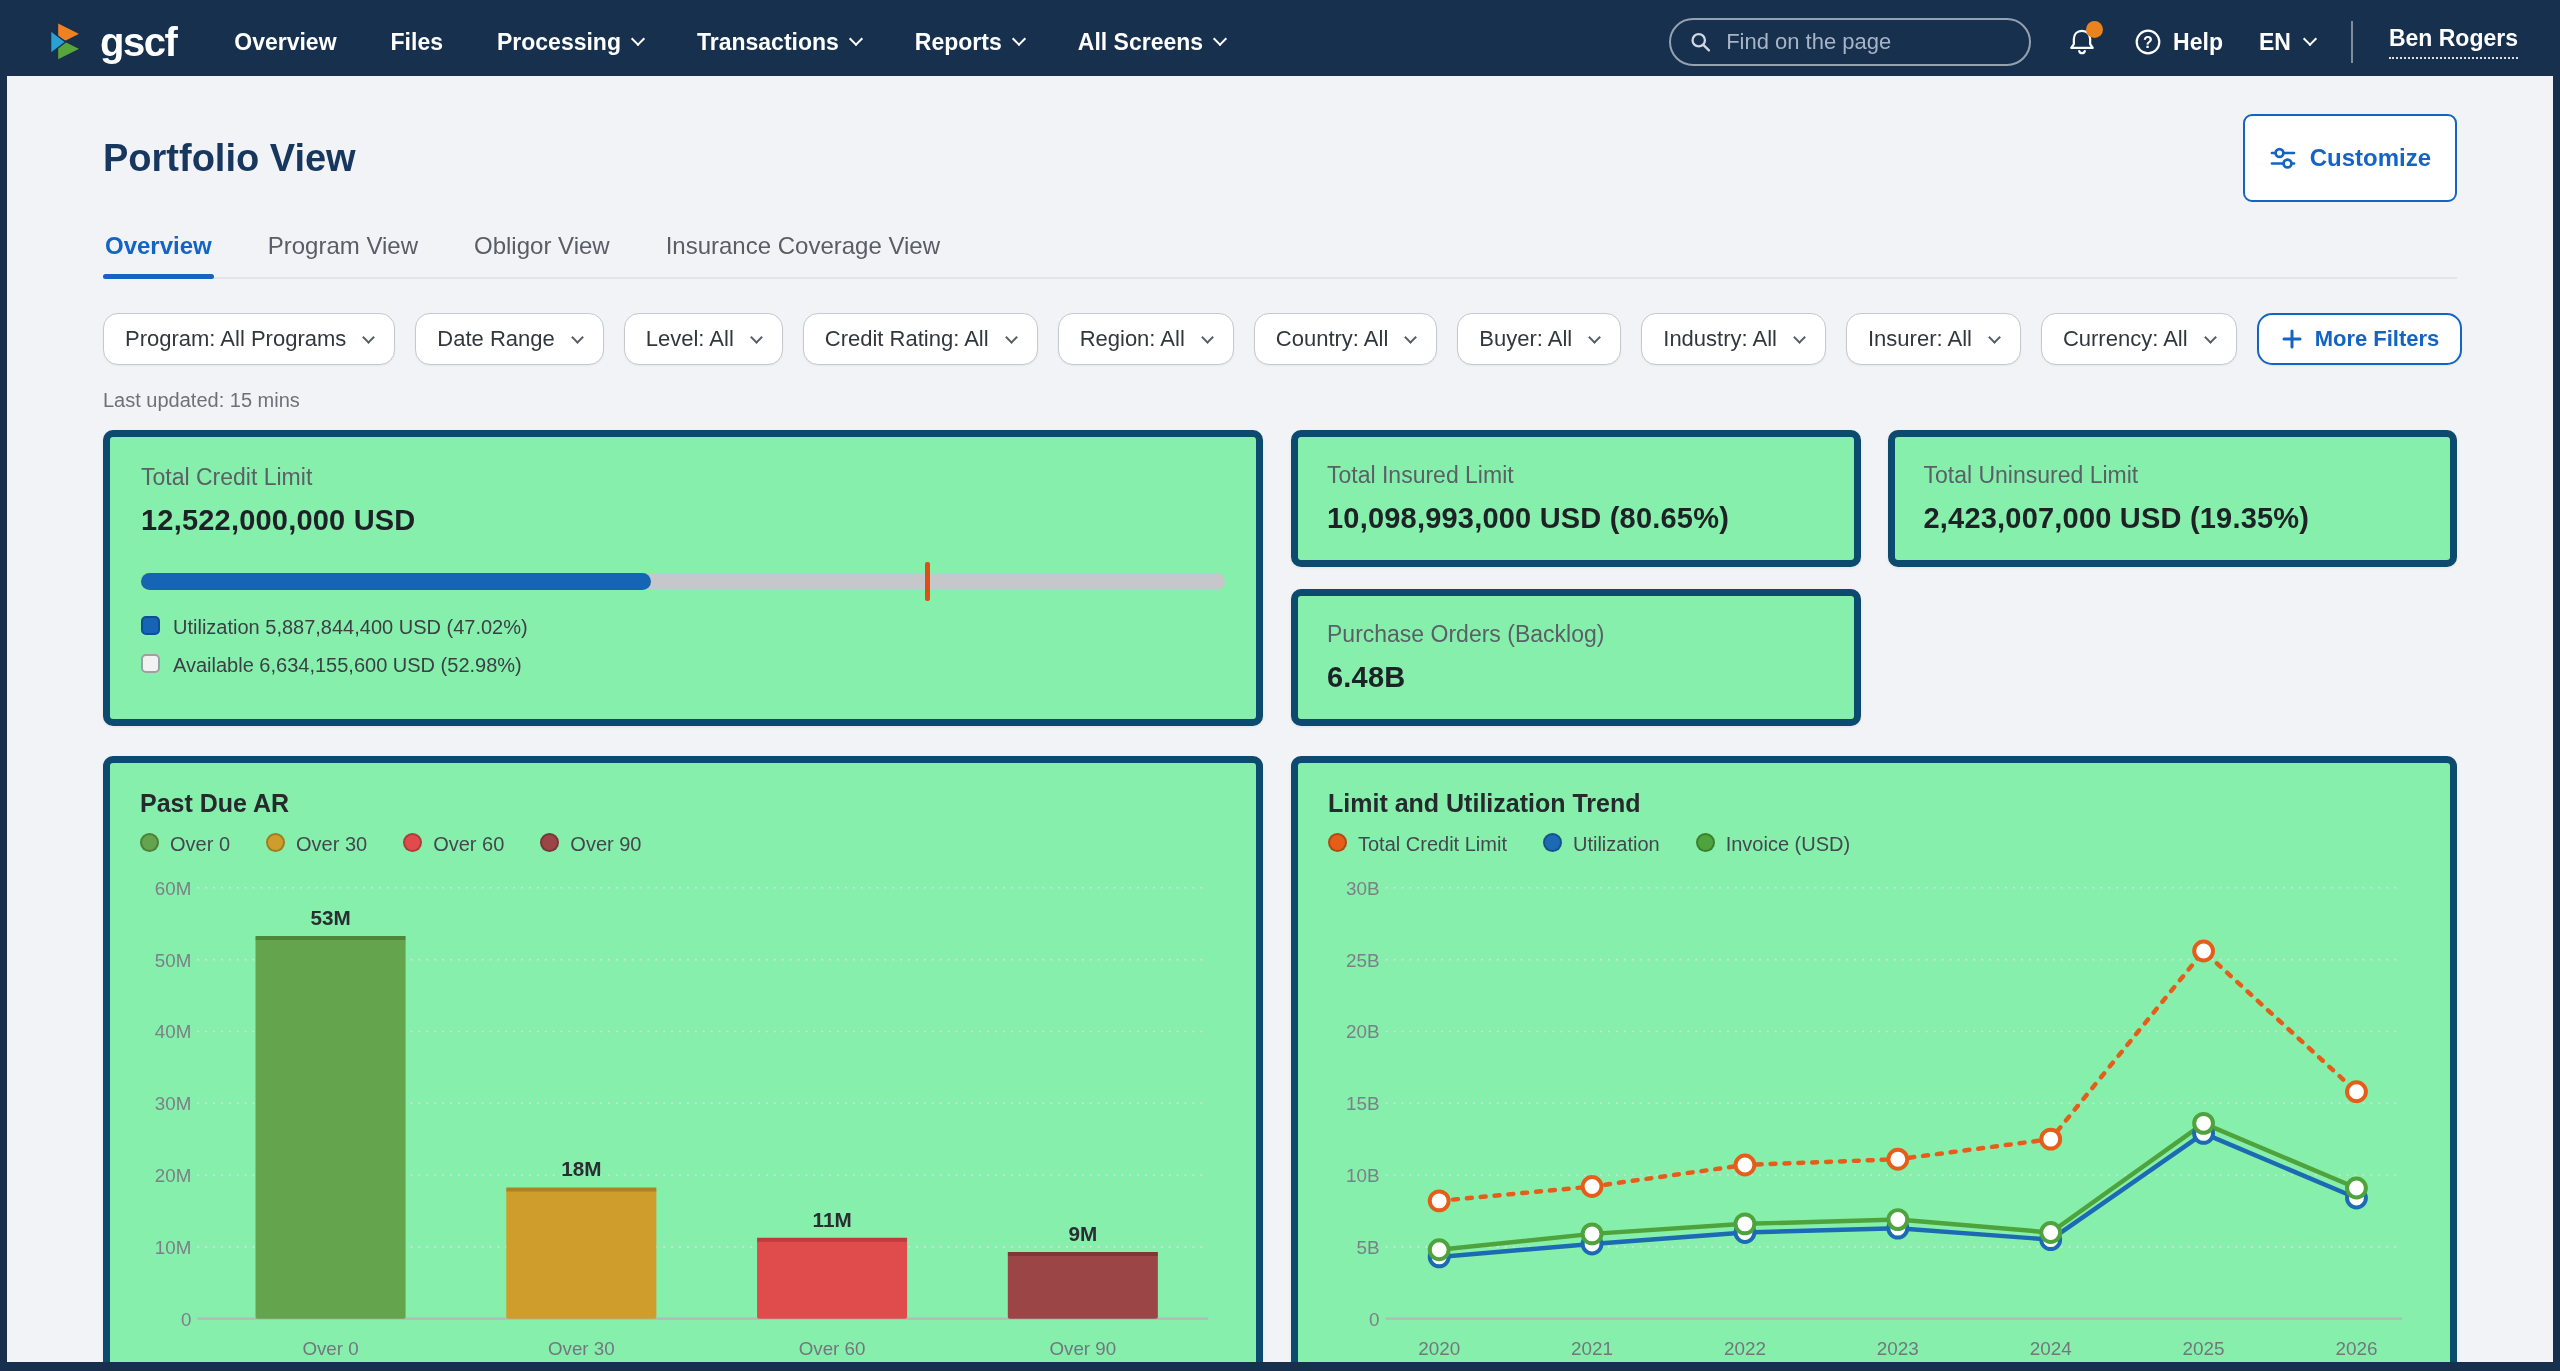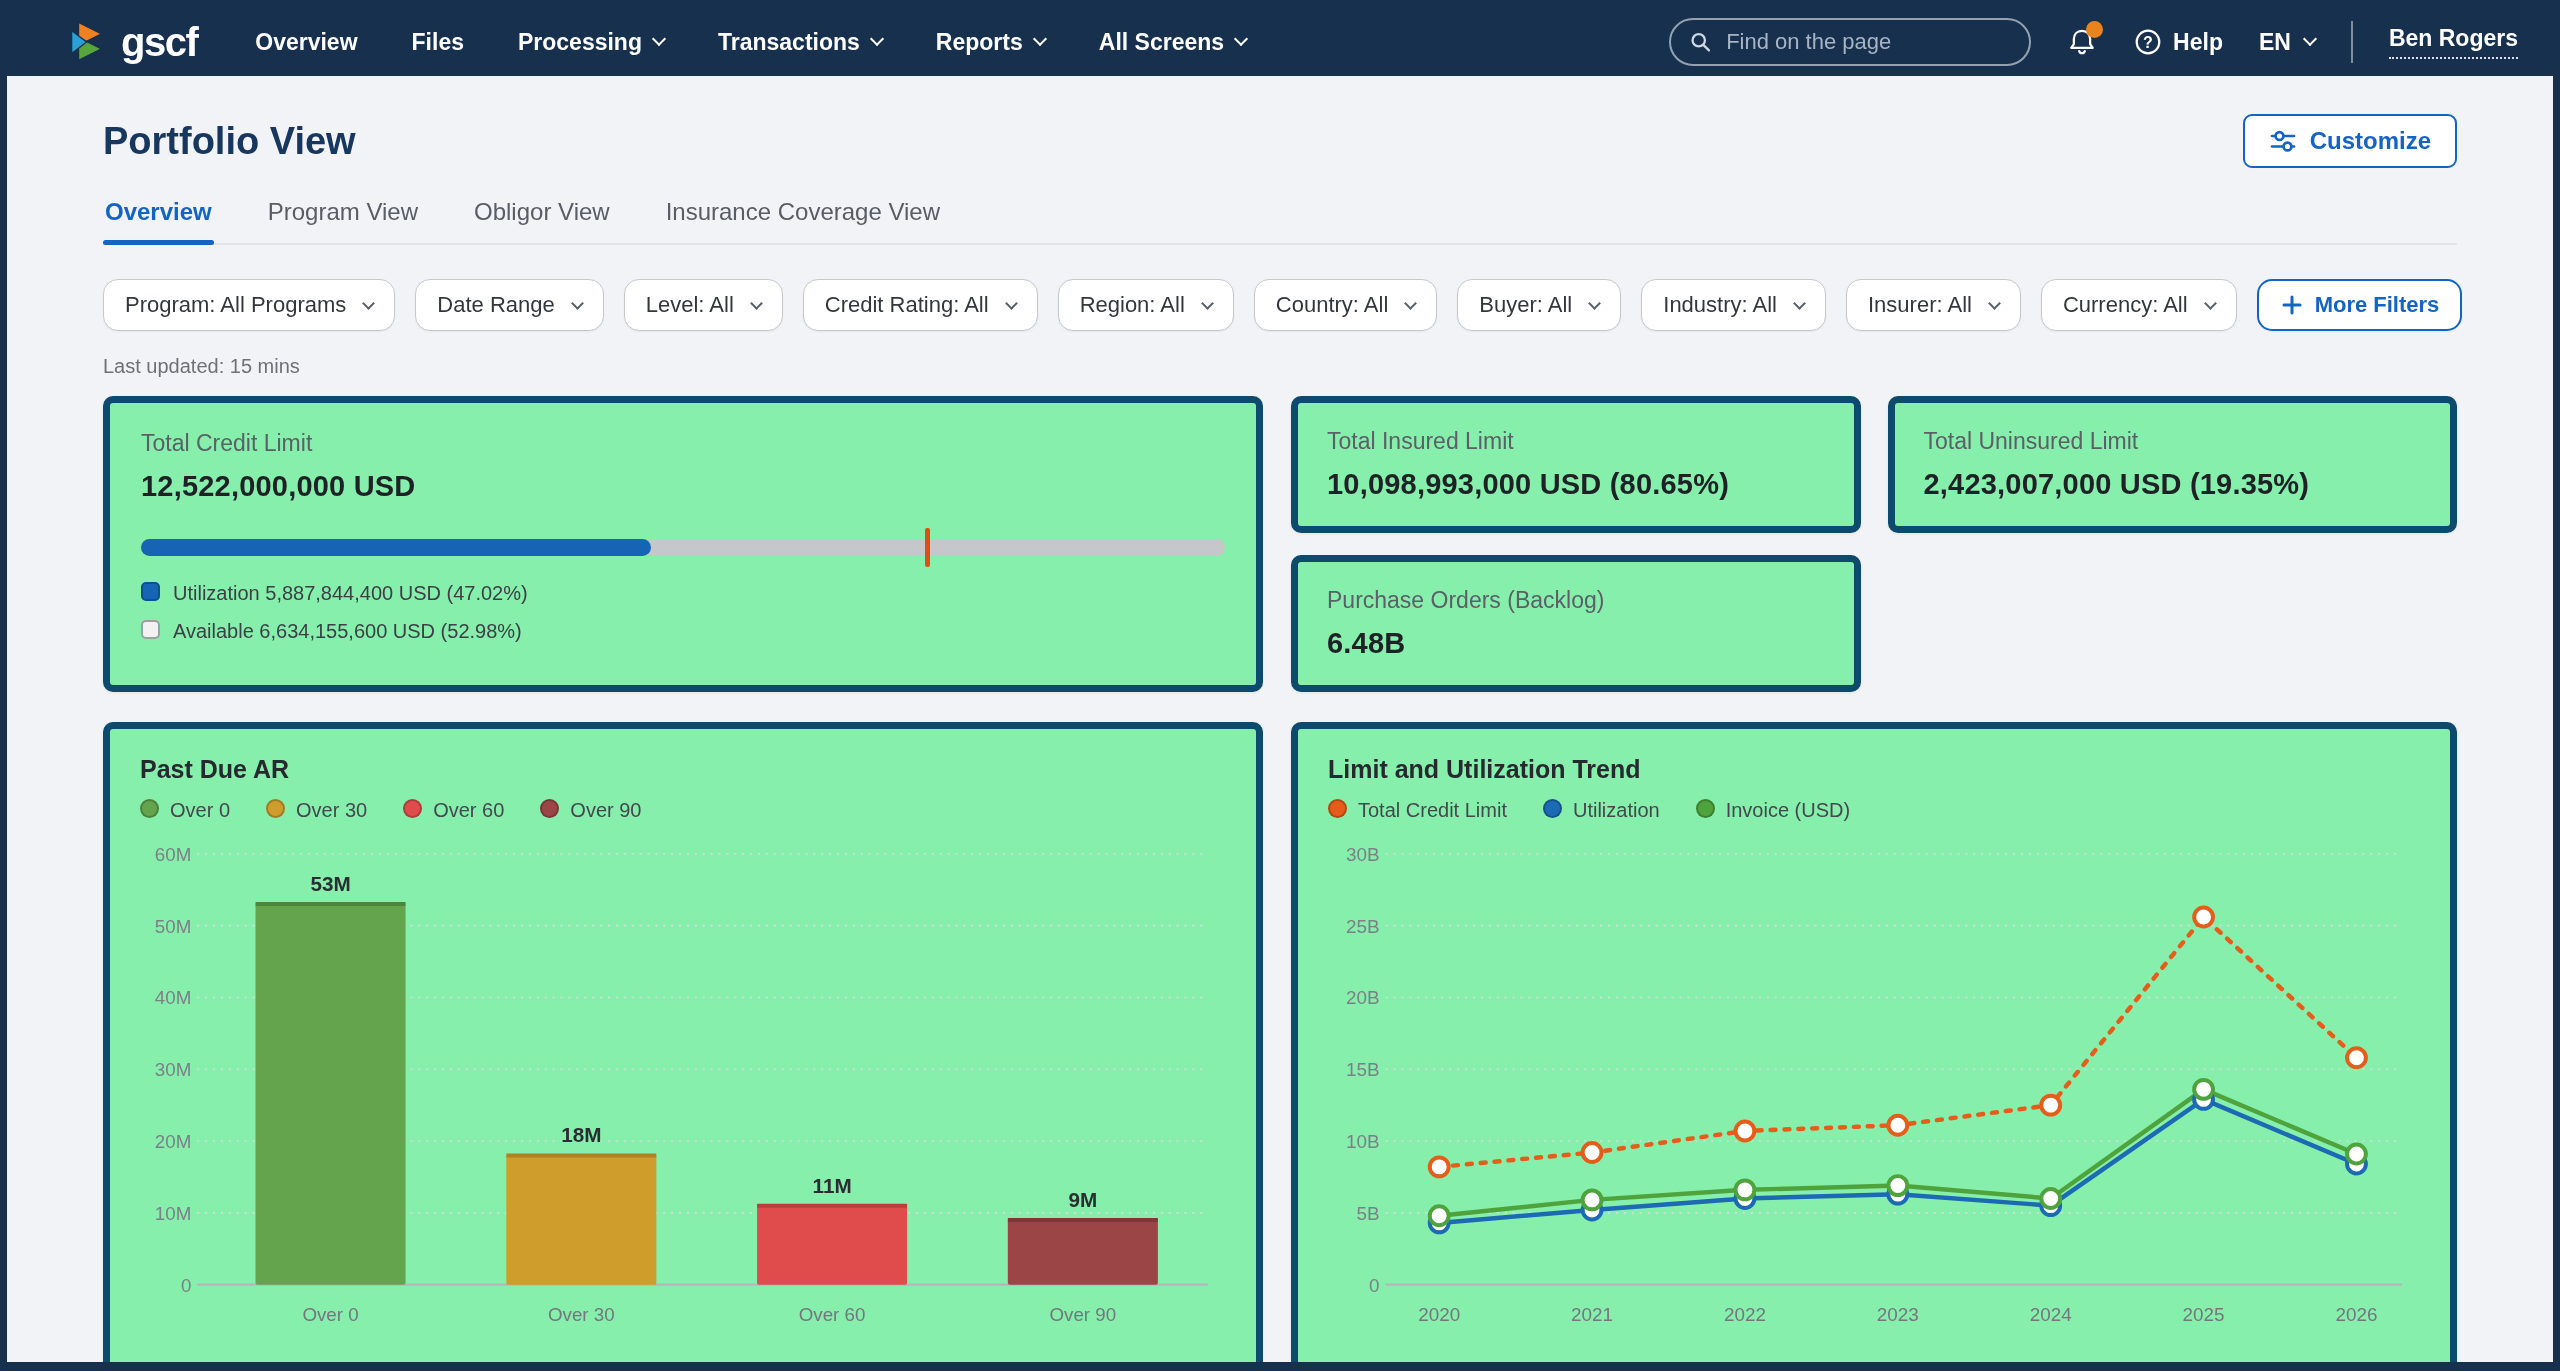--- a/index.html
+++ b/index.html
@@ -4,21 +4,21 @@
 <style>
   * { box-sizing: border-box; margin: 0; padding: 0; }
   html,body { width:2560px; height:1371px; }
   body {
     background:#16304e;
     font-family:"Liberation Sans", sans-serif;
     overflow:hidden;
     position:relative;
   }
   
-  .navbar { height:84px; display:flex; align-items:center; padding:0 42px 0 46px; gap:58px; color:#fff;margin-left:21px; }
+  .navbar { height:84px; display:flex; align-items:center; padding:0 42px 0 46px; gap:58px; color:#fff; }
   .logo { display:flex; align-items:center; gap:8px; cursor:pointer; }
   .logo-text { font-size:40px; font-weight:bold; letter-spacing:-1.5px; }
   .nav-items { display:flex; gap:54px; align-items:center; }
   .nav-item { display:flex; align-items:center; gap:12px; font-size:23px; font-weight:600; cursor:pointer; white-space:nowrap; }
   .chev { width:10px; height:10px; border-right:2.6px solid currentColor; border-bottom:2.6px solid currentColor;
           transform:rotate(45deg); margin-top:-6px; display:inline-block; }
   .nav-right { margin-left:auto; display:flex; align-items:center; gap:36px; }
   .search { width:362px; height:48px; border:2px solid rgba(255,255,255,.55); border-radius:26px;
             display:flex; align-items:center; padding:0 18px; gap:14px; }
   .search input { background:transparent; border:none; outline:none; color:#e6ecf3; font-size:22px; width:100%; font-family:inherit; }
@@ -29,21 +29,21 @@
   .lang { display:flex; align-items:center; gap:14px; font-size:23px; font-weight:600; cursor:pointer; }
   .nav-divider { width:2px; height:42px; background:rgba(255,255,255,.45); }
   .user { font-size:23px; font-weight:600; border-bottom:2px dotted rgba(255,255,255,.85); padding-bottom:5px; cursor:pointer; white-space:nowrap; }
 
   
   .content { position:absolute; top:76px; left:7px; right:7px; bottom:9px; background:#f2f3f6; overflow:hidden; padding:0 96px; }
 
   .page-head { margin-top:38px; display:flex; justify-content:space-between; align-items:center; }
   h1 { font-size:38px; color:#17375f; font-weight:bold; }
   .customize { display:flex; gap:13px; align-items:center; background:#fff; border:2px solid #1464c4; color:#1464c4;
-               font-weight:bold; font-size:24px; padding:11px 24px; border-radius:9px; font-family:inherit; cursor:pointer; }
+               font-weight:bold; font-size:24px; padding:28px 24px; border-radius:9px; font-family:inherit; cursor:pointer; }
 
   .tabs { margin-top:30px; display:flex; gap:52px; border-bottom:2px solid #e2e4e8; }
   .tab { font-size:24px; color:#585d66; padding:0 2px 17px; cursor:pointer; position:relative; white-space:nowrap; }
   .tab.active { color:#1464c4; font-weight:bold; }
   .tab.active::after { content:""; position:absolute; left:0; right:0; bottom:-2px; height:5px; background:#1464c4; border-radius:3px; }
 
   .filters { margin-top:34px; display:flex; gap:20px; align-items:center; }
   .chip { height:52px; background:#fff; border:1.5px solid #c5c8cd; border-radius:15px; display:flex; align-items:center;
           gap:18px; padding:0 21px; font-size:22px; color:#33373d; cursor:pointer; box-shadow:0 1px 2px rgba(0,0,0,.05); white-space:nowrap; }
   .chip .chev { width:9px; height:9px; color:#595e66; margin-top:-3px; }

